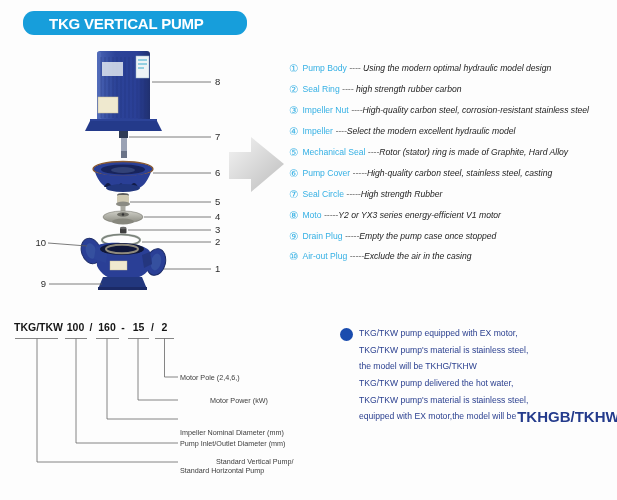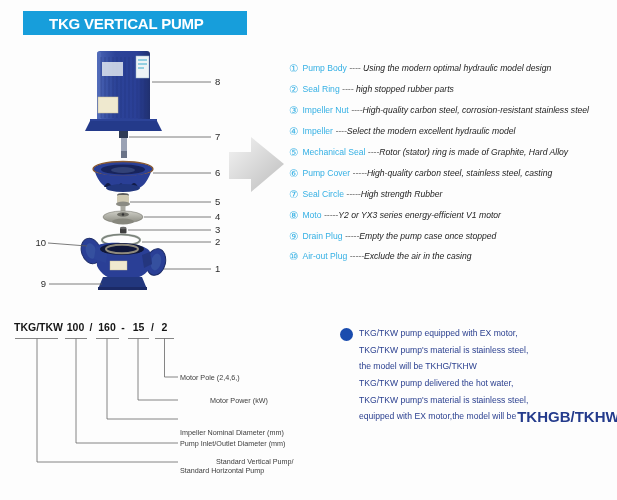--- a/index.html
+++ b/index.html
@@ -3,21 +3,21 @@
 <meta charset="utf-8">
 <style>
   html,body{margin:0;padding:0;}
   body{
     width:617px;height:500px;position:relative;overflow:hidden;
     background:#fdfdfd;font-family:"Liberation Sans",sans-serif;
   }
   
   .banner{
     position:absolute;left:23px;top:11px;width:224px;height:24px;
-    background:#179edb;border-radius:0;
+    background:#179edb;border-radius:11px;
     display:flex;align-items:center;padding-left:26px;box-sizing:border-box;
   }
   .banner span{
     color:#ffffff;font-weight:bold;font-size:15px;letter-spacing:-0.2px;
   }
   
   #pump-svg{position:absolute;left:0;top:40px;}
   #pump-svg text{font-family:"Liberation Sans",sans-serif;font-size:9.5px;fill:#2b2b2b;}
   
   .parts{position:absolute;left:289px;top:58px;}
@@ -159,21 +159,21 @@
 
 <div class="parts">
   <div class="part-row">
       <span class="pnum">①</span>
       <span class="pname">Pump Body</span>
       <span class="pdesc"> ---- Using the modern optimal hydraulic model design</span>
     </div>
   <div class="part-row">
       <span class="pnum">②</span>
       <span class="pname">Seal Ring</span>
-      <span class="pdesc"> ---- high stopped rubber parts</span>
+      <span class="pdesc"> ---- high strength rubber carbon</span>
     </div>
   <div class="part-row">
       <span class="pnum">③</span>
       <span class="pname">Impeller Nut</span>
       <span class="pdesc"> ----High-quality carbon steel, corrosion-resistant stainless steel</span>
     </div>
   <div class="part-row">
       <span class="pnum">④</span>
       <span class="pname">Impeller</span>
       <span class="pdesc"> ----Select the modern excellent hydraulic model</span>

